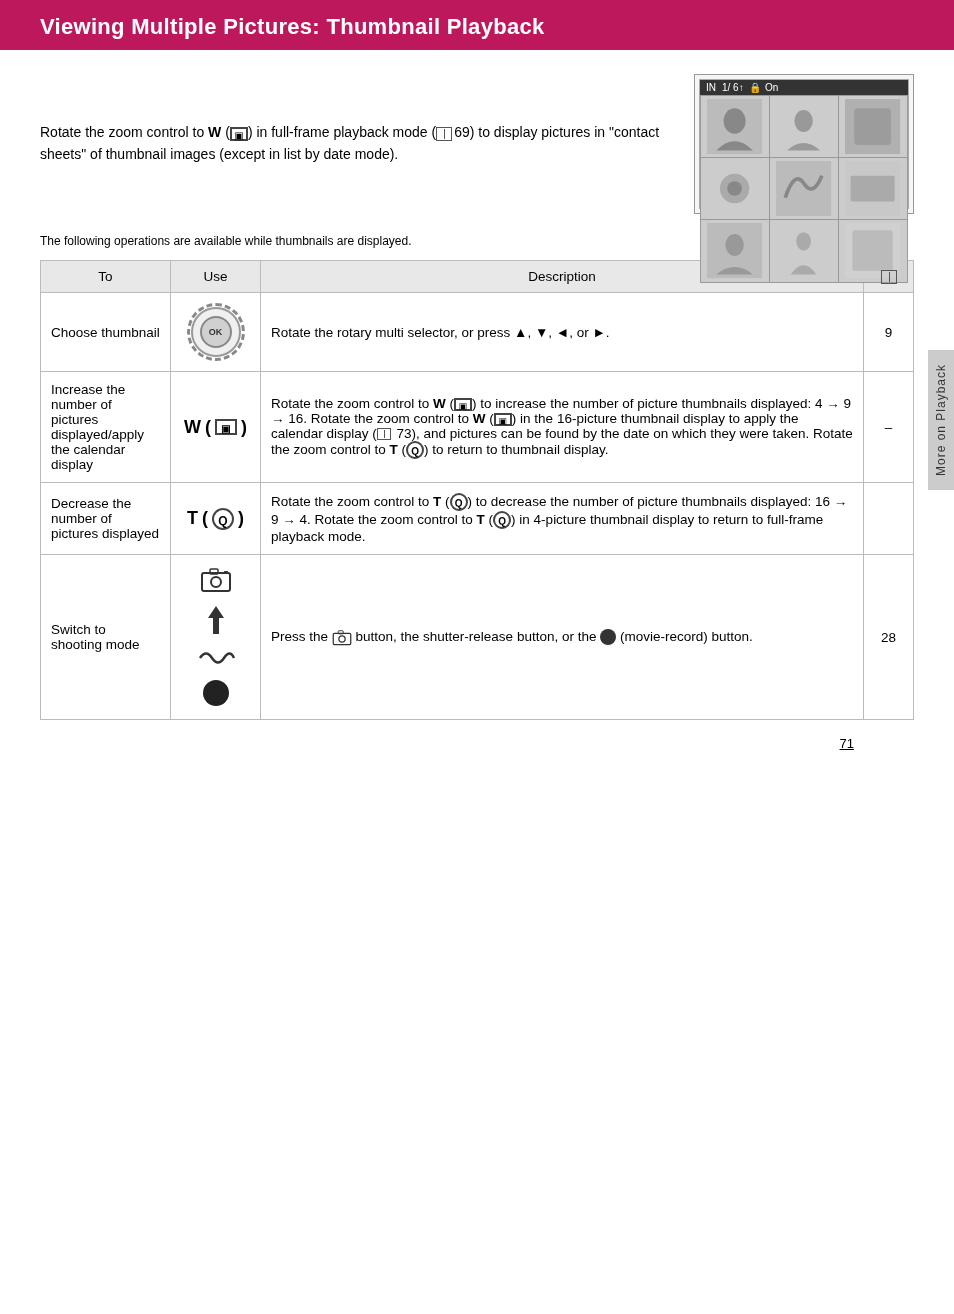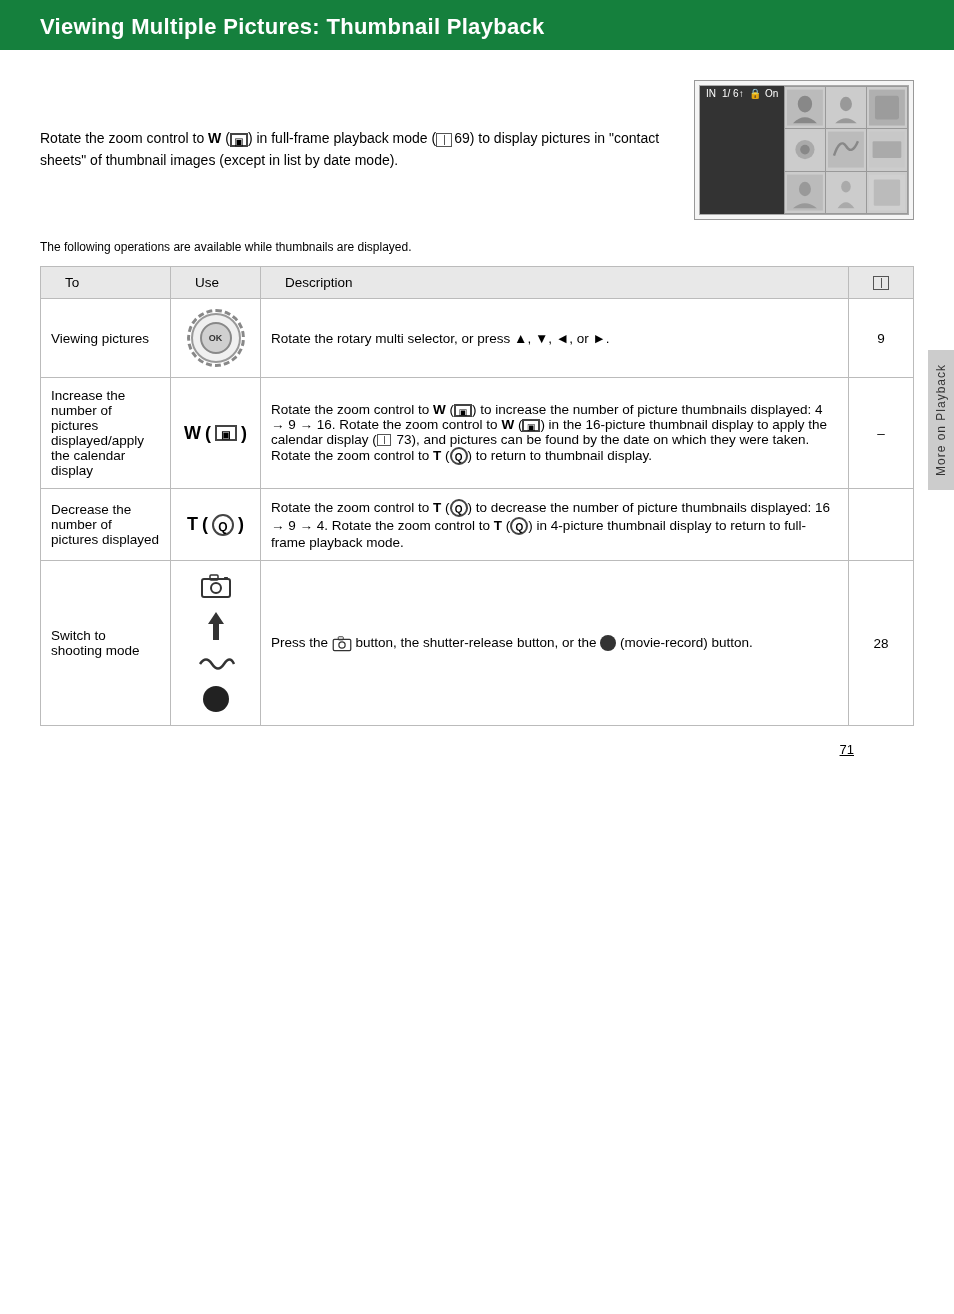--- a/index.html
+++ b/index.html
@@ -13,22 +13,22 @@
       min-height: 1314px;
       position: relative;
     }
 
     .page {
       padding: 0 40px 40px 40px;
       max-width: 954px;
     }
 
     .header-bar {
-      background: #15803d;
-      margin: 0 -40px 30px -40px;
+      background: #be185d;
+      margin: 0 -40px 24px -40px;
       padding: 14px 28px 10px 40px;
     }
 
     .header-bar h1 {
       font-size: 22px;
       font-weight: bold;
       color: #fff;
       letter-spacing: 0.3px;
     }
 
@@ -54,21 +54,21 @@
       background: #f5f5f5;
       padding: 4px;
     }
 
     .camera-preview-inner {
       border: 1px solid #aaa;
       background: #fca5a5;
       height: 130px;
       position: relative;
       display: flex;
-      flex-direction: row;
+      flex-direction: column;
     }
 
     .cam-top-bar {
       background: #333;
       color: #fff;
       font-size: 10px;
       padding: 2px 6px;
       display: flex;
       gap: 6px;
     }
@@ -102,22 +102,22 @@
     }
 
     table.ops-table {
       width: 100%;
       border-collapse: collapse;
       font-size: 13.5px;
     }
 
     table.ops-table th {
       background: #e8e8e8;
-      padding: 8px 24px;
-      text-align: left;
+      padding: 8px 2px;
+      text-align: center;
       font-weight: normal;
       border: 1px solid #bbb;
       font-size: 13.5px;
     }
 
     table.ops-table td {
       border: 1px solid #bbb;
       padding: 10px 10px;
       vertical-align: middle;
     }
@@ -354,21 +354,21 @@
         <th class="col-to">To</th>
         <th class="col-use">Use</th>
         <th class="col-desc">Description</th>
         <th class="col-ref"><span class="th-book-icon"></span></th>
       </tr>
     </thead>
     <tbody>
 
       <tr>
         <td class="col-to">
-          <span>Viewing pictures</span>
+          <span>Choose thumbnail</span>
         </td>
         <td class="col-use">
           <div style="display:flex;align-items:center;justify-content:center;">
             <div class="rotary-outer">
               <div style="width:50px;height:50px;border-radius:50%;border:2px solid #999;display:flex;align-items:center;justify-content:center;background:#f0f0f0;">
                 <div style="width:32px;height:32px;border-radius:50%;background:#d0d0d0;border:2px solid #888;display:flex;align-items:center;justify-content:center;font-size:9px;font-weight:bold;color:#333;">OK</div>
               </div>
             </div>
           </div>
         </td>

